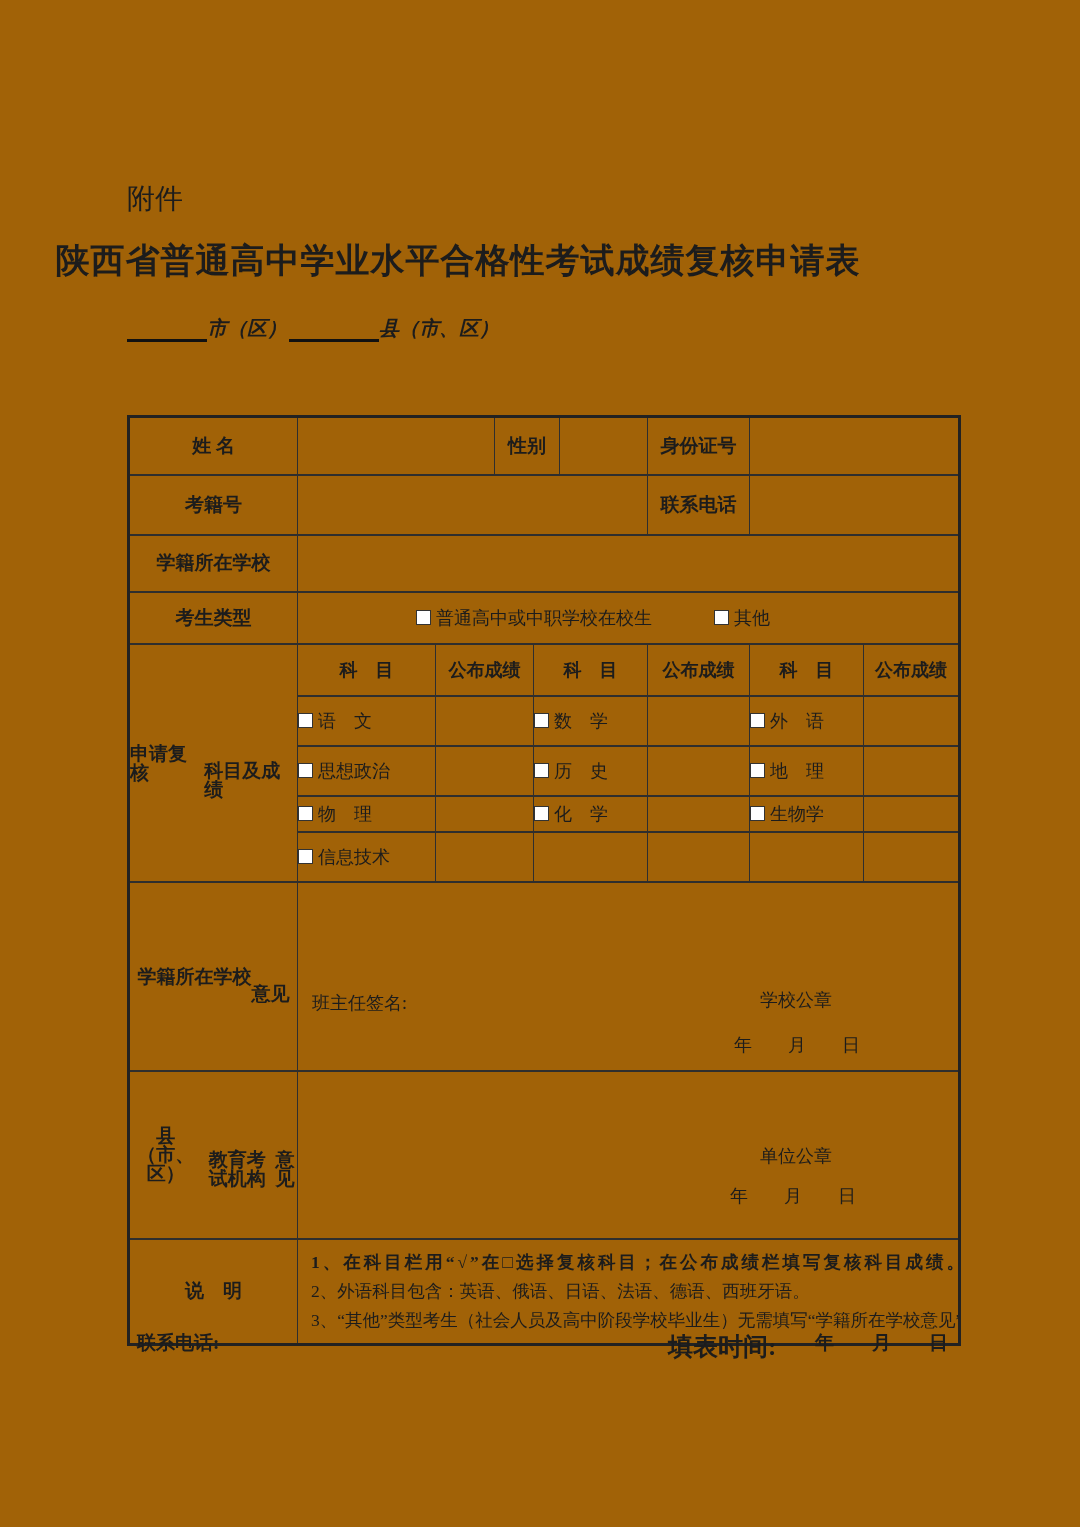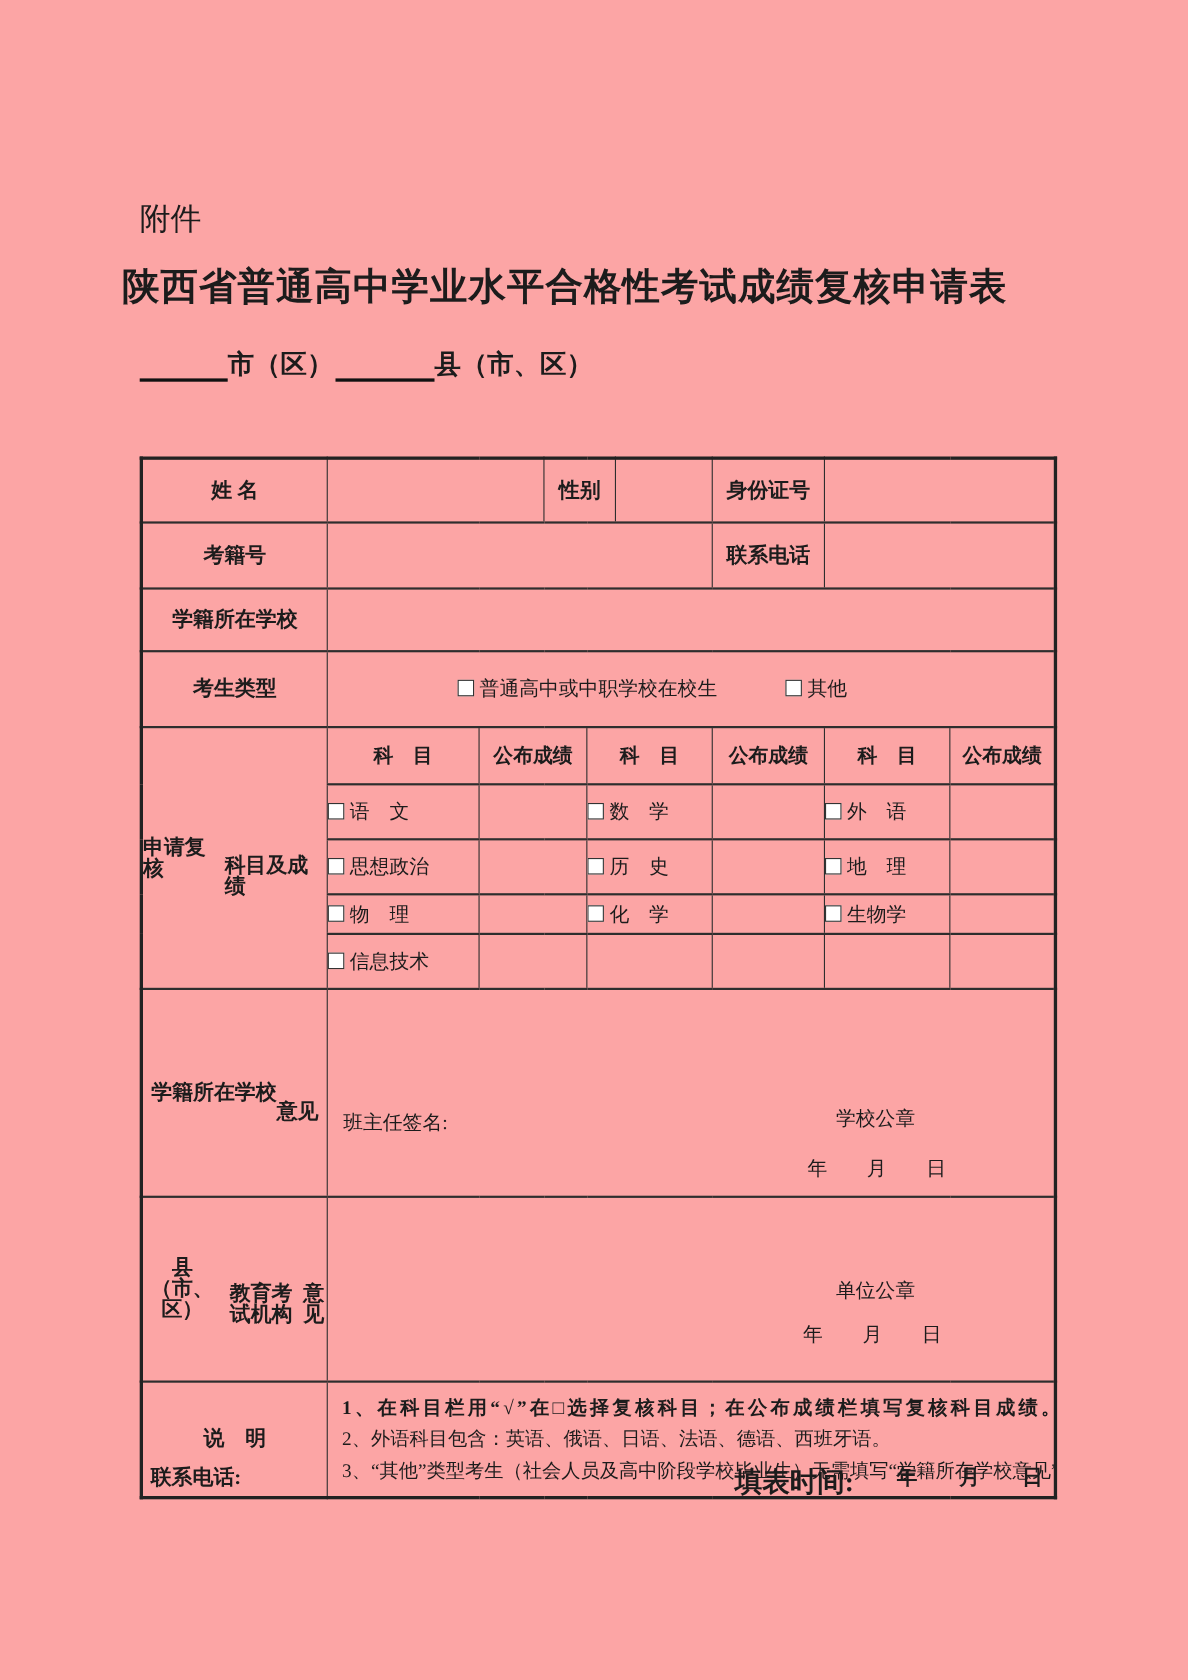--- a/index.html
+++ b/index.html
@@ -1,25 +1,25 @@
 <!DOCTYPE html>
 <html><head>
 <meta charset="utf-8">
 <style>
   html,body{margin:0;padding:0;background:#ffffff;}
   body{width:1080px;height:1527px;position:relative;
        font-family:"Liberation Serif","DejaVu Serif",serif;color:#1c1c1c;}
-  .page{position:absolute;inset:0;background:#fca5a5;}
+  .page{position:absolute;inset:0;background:#a16207;}
 
   .attachment{position:absolute;left:127px;top:180px;font-size:28px;
               font-family:"Liberation Sans","DejaVu Sans",sans-serif;}
-  .title{position:absolute;left:0;top:238px;width:916px;text-align:right;
+  .title{position:absolute;left:0;top:238px;width:916px;text-align:center;
          font-size:34px;font-weight:bold;letter-spacing:1px;
          font-family:"Liberation Sans","DejaVu Sans",sans-serif;}
-  .region{position:absolute;left:127px;top:315px;font-size:24px;font-weight:bold;}
+  .region{position:absolute;left:127px;top:315px;font-size:20px;font-weight:bold;font-style:italic;}
   .blank-line{display:inline-block;border-bottom:3px solid #111;height:20px;
               vertical-align:bottom;}
   .bl1{width:80px;} .bl2{width:90px;margin-left:2px;}
 
   table.form{position:absolute;left:127px;top:368px;width:831px;
              border-collapse:collapse;table-layout:fixed;}
   table.form{border:3px solid #222;margin-top:47px;}
   td{border:1px solid #2e2e2e;border-top:2px solid #2e2e2e;border-bottom:2px solid #2e2e2e;
      padding:0;vertical-align:middle;font-size:18px;overflow:hidden;}
   td.lbl{text-align:center;font-weight:bold;font-size:19px;}
@@ -84,21 +84,21 @@
       <td colspan="5"></td>
       <td class="lbl">联系电话</td>
       <td colspan="2"></td>
     </tr>
 
     <tr style="height:57px">
       <td class="lbl">学籍所在学校</td>
       <td colspan="8"></td>
     </tr>
 
-    <tr style="height:69px">
+    <tr style="height:52px">
       <td class="lbl">考生类型</td>
       <td colspan="8" class="type-cell">
         <span class="cb"></span><span class="opt">普通高中或中职学校在校生</span><span class="opt-gap"></span><span class="cb"></span><span class="opt">其他</span>
       </td>
     </tr>
 
     <tr style="height:52px">
       <td rowspan="5">
         <div class="stack gap28">
           <span class="ln">申请复核</span>

